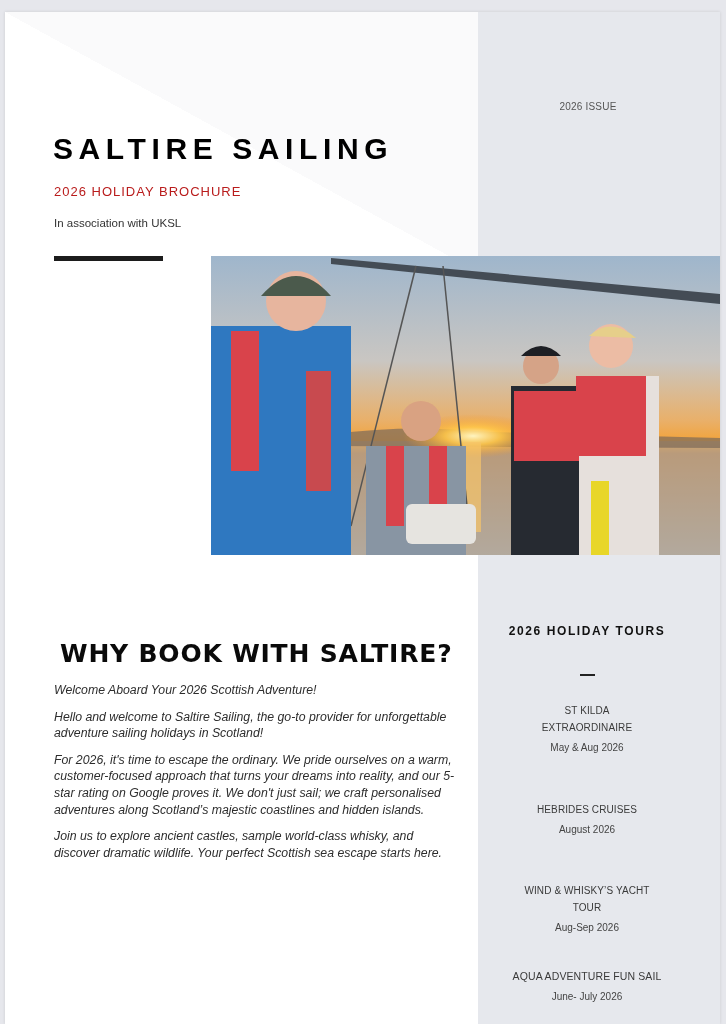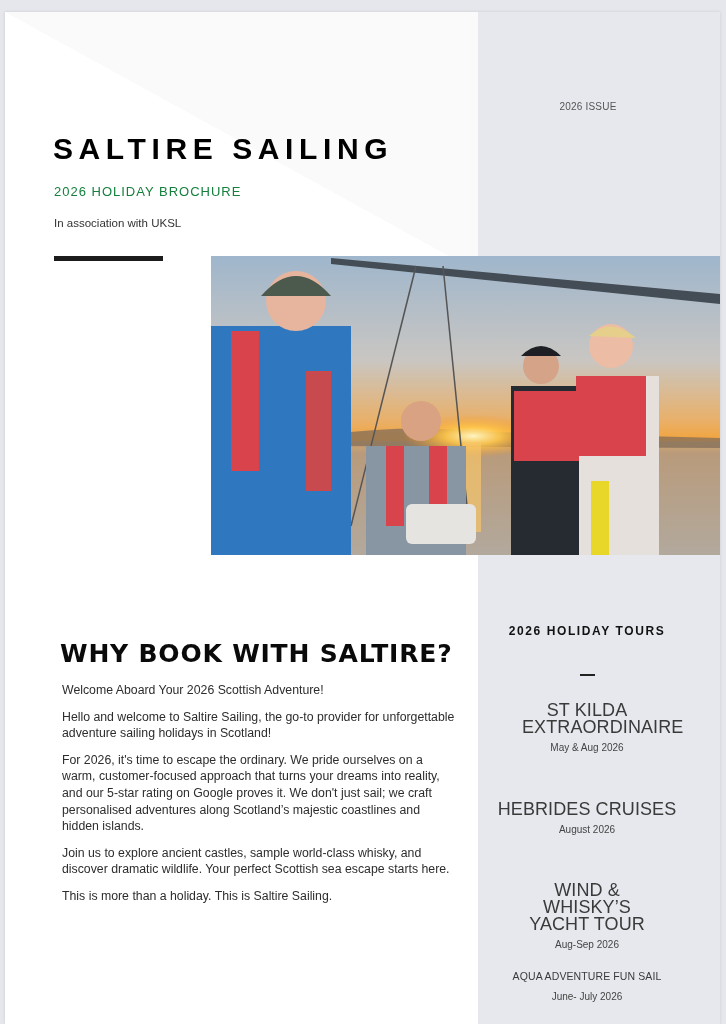--- a/index.html
+++ b/index.html
@@ -46,21 +46,21 @@
     letter-spacing: 5.6px;
     color: #000000;
     margin: 0;
     white-space: nowrap;
   }
   .subtitle {
     position: absolute;
     left: 49px; top: 172px;
     font-size: 13px;
     letter-spacing: 1px;
-    color: #15803d;
+    color: #b91c1c;
     white-space: nowrap;
   }
   .association {
     position: absolute;
     left: 49px; top: 205px;
     font-size: 11.5px;
     color: #333;
     white-space: nowrap;
   }
   .title-rule {
@@ -90,21 +90,21 @@
     transform: scaleX(1.0);
   }
   .body-text {
     position: absolute;
     left: 49px; top: 670px;
     width: 405px;
     font-size: 12.3px;
     line-height: 16.6px;
     color: #2d2d2d;
   }
-  .body-text p { margin: 0 0 10px 8px; }
+  .body-text p { margin: 0 0 10px 0; font-style: italic; }
 
   .tours-heading {
     position: absolute;
     left: 493px; top: 610px;
     width: 178px;
     text-align: center;
     font-size: 12px;
     font-weight: bold;
     letter-spacing: 1.6px;
     line-height: 18px;
@@ -117,21 +117,21 @@
     background: #222;
   }
   .tour {
     position: absolute;
     left: 483px;
     width: 198px;
     text-align: center;
     color: #3a3a3a;
   }
   .tour .name {
-    font-size: 18px;
+    font-size: 10px;
     line-height: 17px;
     letter-spacing: 0.1px;
   }
   .tour .name.small { font-size: 10.5px; }
   .tour .dates {
     font-size: 10px;
     margin-top: 6px;
     color: #444;
   }
 </style>
@@ -201,21 +201,20 @@
     </svg>
   </div>
 
   <h2 class="section-title">WHY BOOK WITH SALTIRE?</h2>
 
   <div class="body-text">
     <p>Welcome Aboard Your 2026 Scottish Adventure!</p>
     <p>Hello and welcome to Saltire Sailing, the go-to provider for unforgettable adventure sailing holidays in Scotland!</p>
     <p>For 2026, it's time to escape the ordinary. We pride ourselves on a warm, customer-focused approach that turns your dreams into reality, and our 5-star rating on Google proves it. We don't just sail; we craft personalised adventures along Scotland’s majestic coastlines and hidden islands.</p>
     <p>Join us to explore ancient castles, sample world-class whisky, and discover dramatic wildlife. Your perfect Scottish sea escape starts here.</p>
-    <p>This is more than a holiday. This is Saltire Sailing.</p>
   </div>
 
   <div class="tours-heading">2026 HOLIDAY TOURS</div>
   <div class="tours-rule"></div>
 
   <div class="tour" style="top: 690px;">
     <div class="name" style="width:130px;margin:0 auto;">ST KILDA EXTRAORDINAIRE</div>
     <div class="dates">May &amp; Aug 2026</div>
   </div>
 

